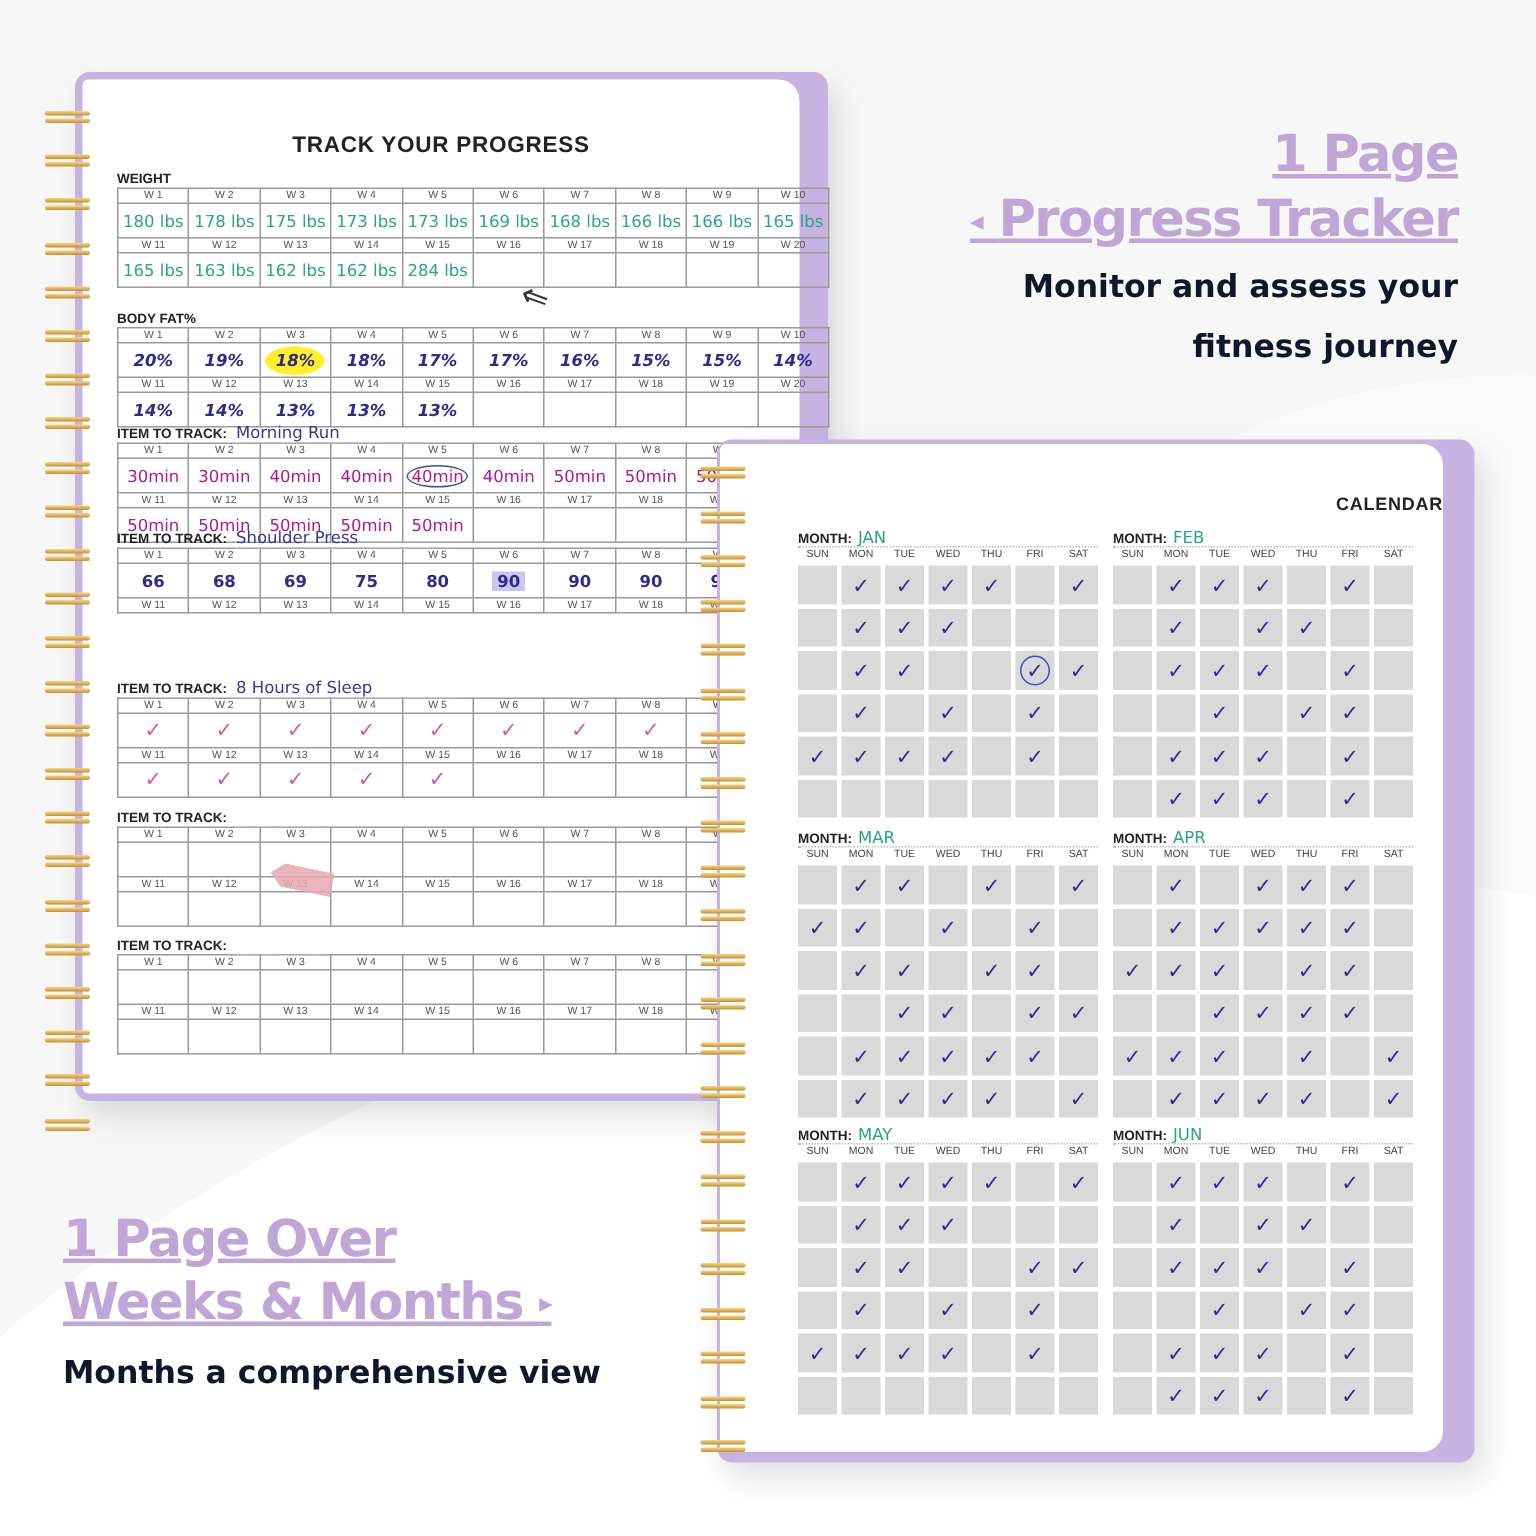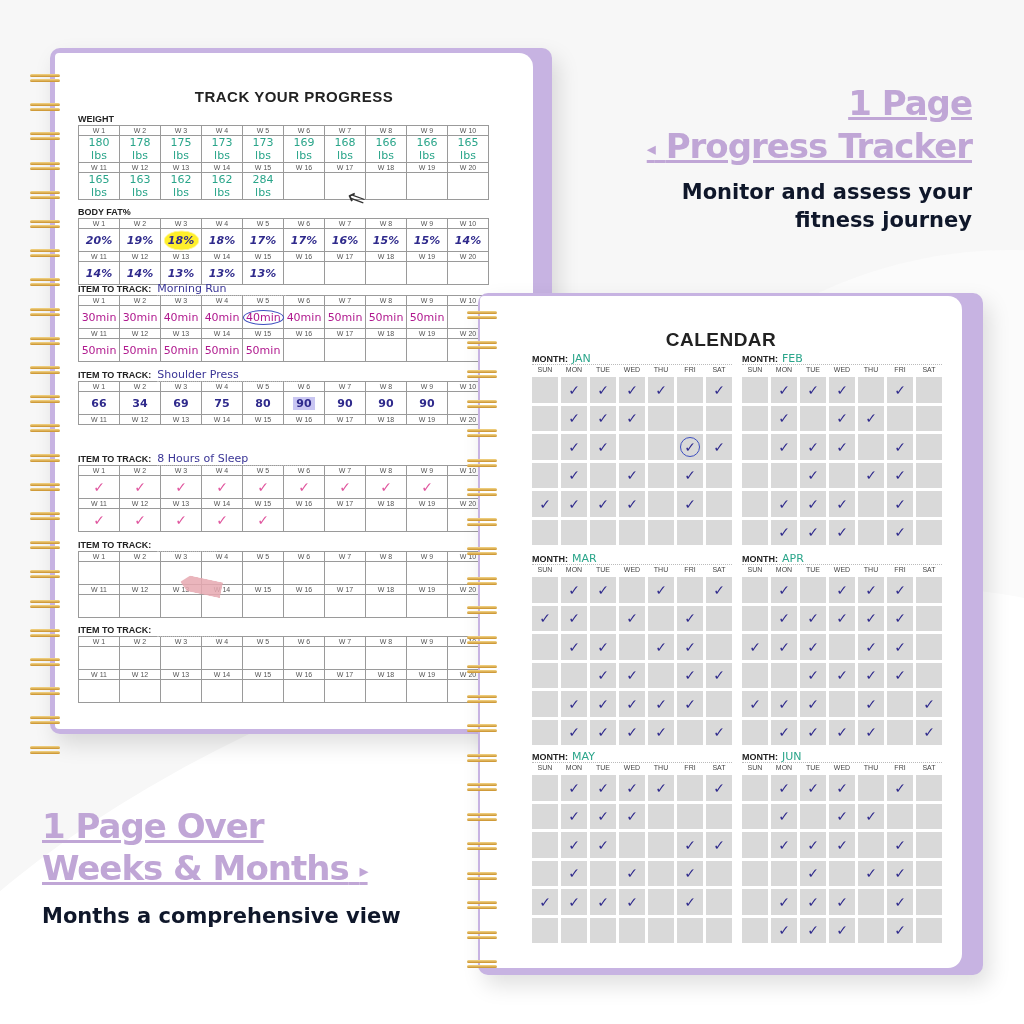--- a/index.html
+++ b/index.html
@@ -25,56 +25,56 @@
   .page{position:absolute;background:#ffffff;border-radius:4px 14px 14px 4px;}
   .spiral{position:absolute;width:30px;}
   .ring{position:absolute;left:0;width:30px;height:12px;}
   .ring i{display:block;height:3px;margin-bottom:2px;border-radius:2px;background:linear-gradient(180deg,#f4d78a,#c88f2a);}
 
   
   .tr-title{position:absolute;left:0;right:0;top:35px;text-align:center;font-weight:bold;font-size:15px;letter-spacing:0.5px;color:#222;}
   .sect{position:absolute;left:50px;width:460px;}
   .sect-label{font-size:9px;font-weight:bold;color:#222;height:12px;line-height:12px;white-space:nowrap;}
   .sect-label .hand{font-family:"DejaVu Sans",sans-serif;font-weight:normal;color:#3a3596;font-size:11px;margin-left:6px;border-bottom:1px dotted #bbb;padding-right:60px;}
-  table.wk{border-collapse:collapse;table-layout:fixed;width:411px;}
+  table.wk{border-collapse:collapse;table-layout:fixed;width:475px;}
   table.wk td{border:1px solid #9a9a9a;text-align:center;padding:0;}
   table.wk tr.hd td{font-size:7px;color:#555;height:9px;line-height:9px;}
   table.wk tr.vl td{height:22px;font-family:"DejaVu Sans",sans-serif;font-size:11px;}
   .c-weight{color:#2aa58a;}
   .c-fat{color:#2f2a8c;font-style:italic;font-weight:bold;}
   .c-run{color:#b0198e;}
   .c-press{color:#2f2a8c;font-weight:bold;}
   .c-sleep{color:#e0569e;font-size:14px !important;}
   .hl-yellow{background:radial-gradient(ellipse at center,#ffef2b 60%,transparent 62%);}
   .hl-purple span{background:#c9c6f2;padding:0 3px;}
   .circle span{border:1px solid #3e4fbf;border-radius:50%;padding:0 2px;}
   .arrow{position:absolute;left:290px;top:128px;width:40px;height:20px;font-size:22px;color:#333;transform:rotate(-25deg);}
   .pink-flag{position:absolute;left:125px;top:525px;width:42px;height:16px;background:#e6a8b0;opacity:.85;clip-path:polygon(20% 0,100% 0,100% 100%,20% 100%,0 50%);transform:rotate(12deg);}
 
   
-  .cal-title{position:absolute;left:0;right:0;top:33px;text-align:center;font-weight:bold;font-size:19px;letter-spacing:0.5px;color:#222;}
+  .cal-title{position:absolute;left:0;right:0;top:33px;text-align:right;font-weight:bold;font-size:12px;letter-spacing:0.5px;color:#222;}
   .month{position:absolute;width:200px;}
   .m-label{font-size:9px;font-weight:bold;color:#222;height:12px;border-bottom:1px dotted #bbb;white-space:nowrap;}
   .m-label .hand{color:#2aa58a;font-family:"DejaVu Sans",sans-serif;font-weight:normal;font-size:11px;margin-left:4px;}
   .dows{display:grid;grid-template-columns:repeat(7,26px);column-gap:3px;font-size:7px;color:#444;text-align:center;height:10px;line-height:10px;}
   .grid{display:grid;grid-template-columns:repeat(7,26px);grid-auto-rows:25.5px;gap:3px;margin-top:2px;}
   .cell{background:#d9d9d9;display:flex;align-items:center;justify-content:center;color:#2f2a8c;font-size:14px;}
   .cell.circled span{border:1px solid #3e4fbf;border-radius:50%;width:18px;height:18px;line-height:18px;text-align:center;display:inline-block;}
 </style>
 </head>
 <body>
 
 <div class="bg-swoosh2"></div>
 <div class="bg-swoosh"></div>
 
 <div class="promo promo-top">
   <div class="big">1 Page</div>
   <div class="big"><span class="tri">◂</span> <span>Progress Tracker</span></div>
   <div class="sub">Monitor and assess your</div>
-  <div class="sub" style="margin-top:0">fitness journey</div>
+  <div class="sub" style="margin-top:12px">fitness journey</div>
 </div>
 
 <div class="promo promo-bottom">
   <div class="big">1 Page Over</div>
   <div class="big"><span>Weeks &amp; Months</span> <span class="tri">▸</span></div>
   <div class="sub">Months a comprehensive view</div>
 </div>
 
 <div class="book" id="book-tracker" style="left:30px;top:48px;width:525px;height:690px;">
   <div class="cover" style="left:20px;top:0;width:502px;height:686px;"></div>
@@ -239,39 +239,39 @@
                 <td class="c-run"><span>50min</span></td>
                 <td class="c-run"><span></span></td>
                 <td class="c-run"><span></span></td>
                 <td class="c-run"><span></span></td>
                 <td class="c-run"><span></span></td>
                 <td class="c-run"><span></span></td>
               </tr>
             </tbody>
           </table>
         </div>
-        <div class="sect" style="top: 316px; left: 23px;">
+        <div class="sect" style="top: 300px; left: 23px;">
           <div class="sect-label"><span>ITEM TO TRACK:</span><span class="hand">Shoulder Press</span></div>
           <table class="wk">
             <tbody>
               <tr class="hd">
                 <td>W 1</td>
                 <td>W 2</td>
                 <td>W 3</td>
                 <td>W 4</td>
                 <td>W 5</td>
                 <td>W 6</td>
                 <td>W 7</td>
                 <td>W 8</td>
                 <td>W 9</td>
                 <td>W 10</td>
               </tr>
               <tr class="vl">
                 <td class="c-press"><span>66</span></td>
-                <td class="c-press"><span>34</span></td>
+                <td class="c-press"><span>68</span></td>
                 <td class="c-press"><span>69</span></td>
                 <td class="c-press"><span>75</span></td>
                 <td class="c-press"><span>80</span></td>
                 <td class="c-press hl-purple"><span>90</span></td>
                 <td class="c-press"><span>90</span></td>
                 <td class="c-press"><span>90</span></td>
                 <td class="c-press"><span>90</span></td>
                 <td class="c-press"><span></span></td>
               </tr>
               <tr class="hd">

